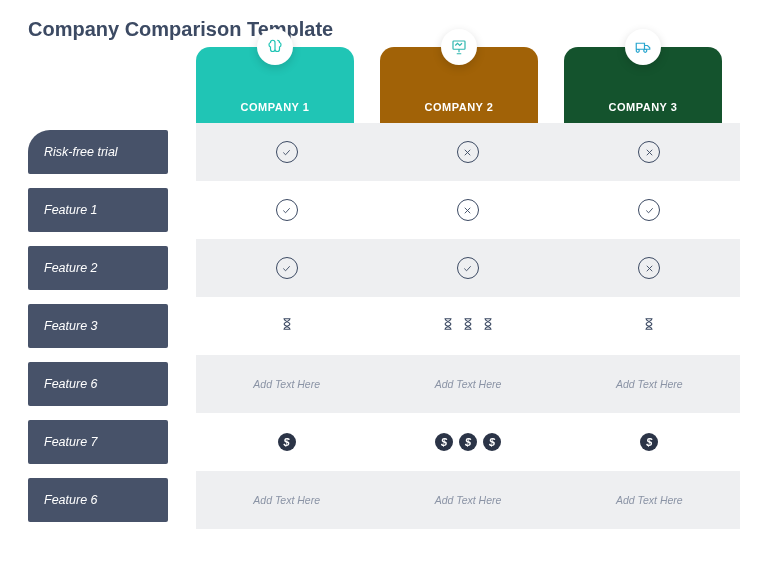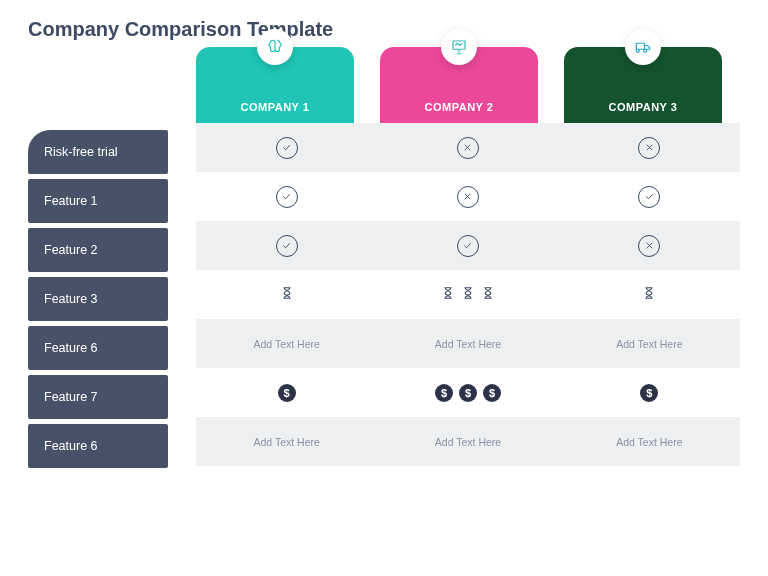--- a/index.html
+++ b/index.html
@@ -36,33 +36,34 @@
     box-shadow: 0 3px 10px rgba(0,0,0,.15);
     display:flex; align-items:center; justify-content:center;
   }
   .col-header .badge svg { width: 18px; height: 18px; }
   .col-header .label {
     position: absolute; bottom: 10px; width:100%;
     text-align:center; color:#fff; font-size:11px; font-weight:700;
     letter-spacing:.5px;
   }
   .c1 { left: 168px; background:#20c5b5; }
-  .c2 { left: 352px; background:#ec4899; }
+  .c2 { left: 352px; background:#a16207; }
   .c3 { left: 536px; background:#14532d; }
   .c1 .badge svg { stroke:#20c5b5; }
   .c2 .badge svg { stroke:#2eb7b0; }
   .c3 .badge svg { stroke:#2aa6cf; }
 
   .table {
     position: relative;
     padding-top: 60px;
   }
   .row {
     display: flex;
-    height: 49px;
+    height: 58px;
+    font-style: italic;
   }
   .row:nth-child(odd) .cells { background:#eeeff1; }
   .row:nth-child(even) .cells { background:#ffffff; }
 
   .row-label {
     width: 140px; height: 44px;
     margin-top: 7px;
     background:#475269;
     color:#fff;
     font-size: 12.5px;

